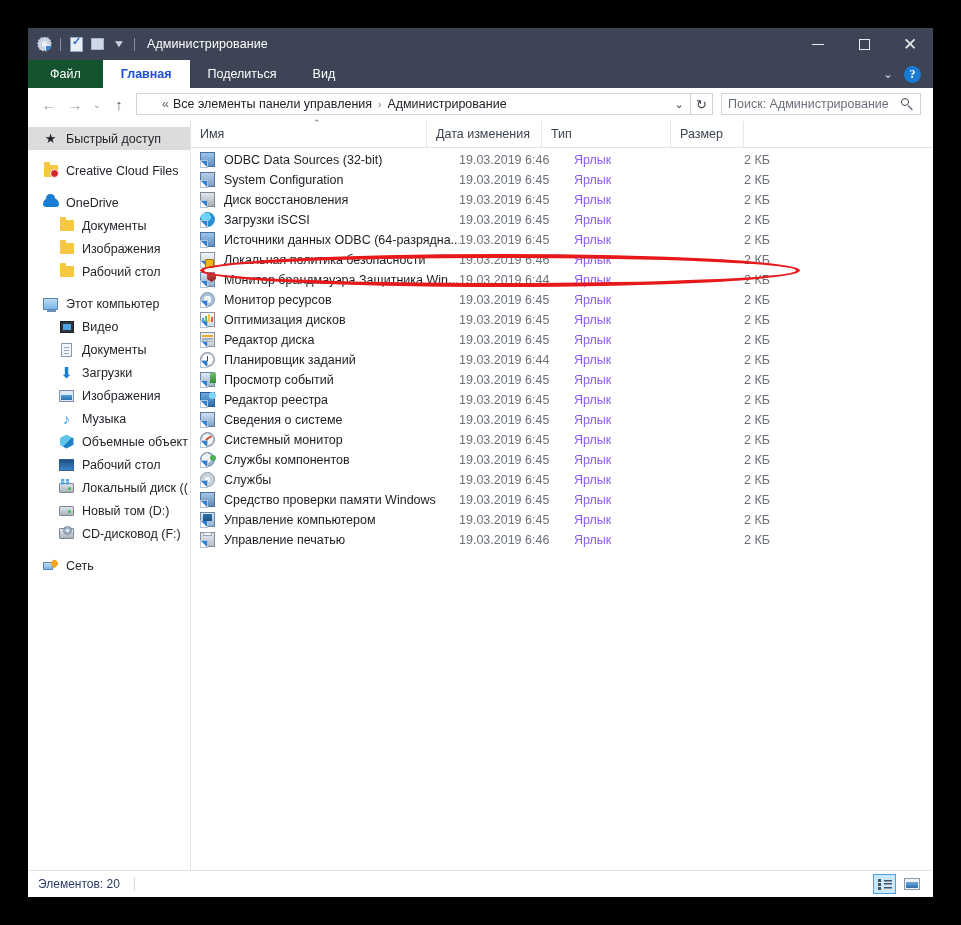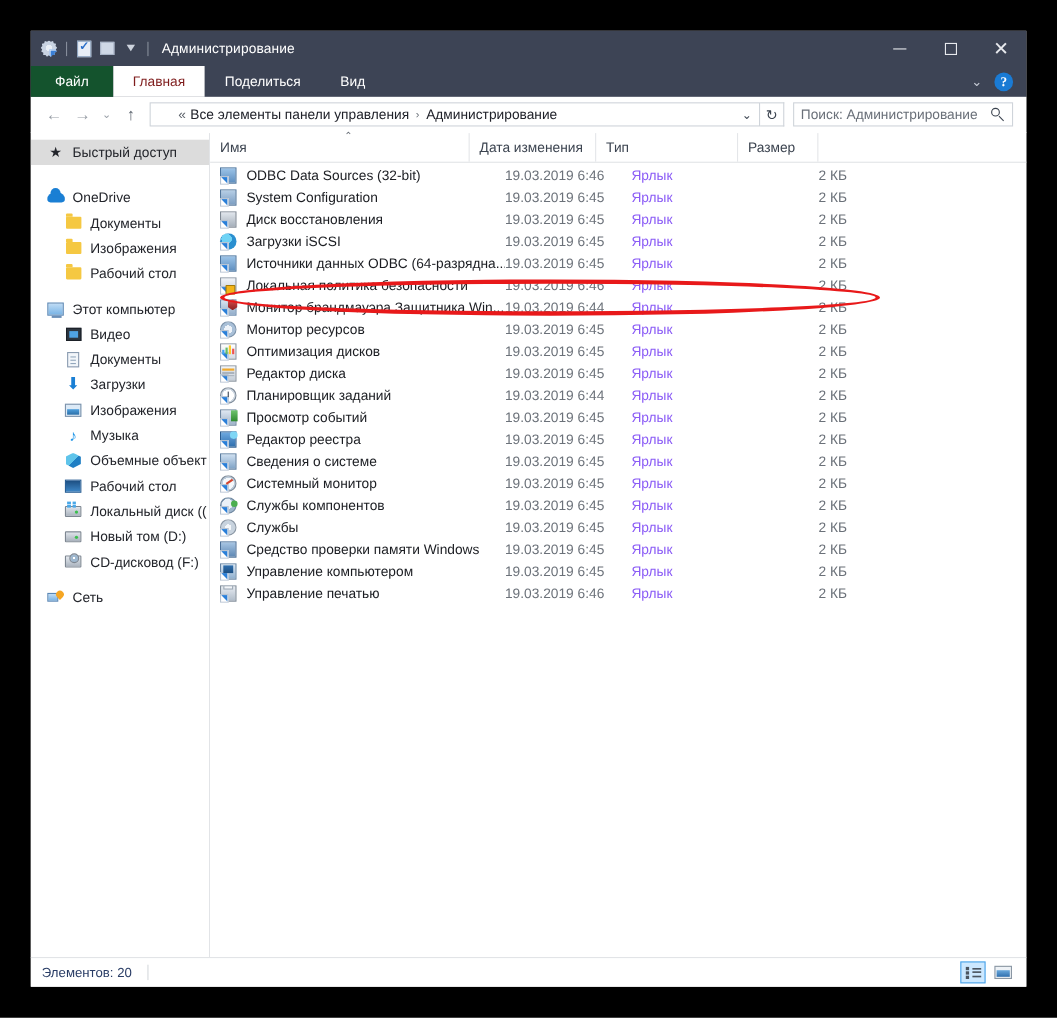--- a/index.html
+++ b/index.html
@@ -89,21 +89,21 @@
     height: 28px; background: #3d4455;
     display: flex; align-items: stretch;
     flex: 0 0 auto; position: relative;
   }
   .rtab {
     display: flex; align-items: center; justify-content: center;
     padding: 0 18px; font-size: 12.5px; color: #ffffff;
     height: 28px; box-sizing: border-box;
   }
   .rtab.file { background: #14532d; padding: 0 22px; }
-  .rtab.active { background: #ffffff; color: #7f1d1d; }
+  .rtab.active { background: #ffffff; color: #1d4ed8; font-weight: bold; }
   .ribbon-right {
     margin-left: auto; display: flex; align-items: center;
     gap: 11px; padding-right: 12px;
   }
   .chev-down-gray { color: #c9ced8; font-size: 12px; }
   .help-ico {
     width: 17px; height: 17px; border-radius: 50%;
     background: #1a7bd4; color: #fff; font-size: 12px; font-weight: bold;
     display: flex; align-items: center; justify-content: center;
     font-family: "Liberation Serif", serif;
@@ -584,20 +584,26 @@
   <div class="body-split">
 
     <div class="nav-pane">
 
       <div class="nav-item sel">
         <span class="nico">★</span>
         <span class="lbl">Быстрый доступ</span>
       </div>
 
       <div class="nav-gap"></div>
+      <div class="nav-item">
+        <span class="nico">
+            <span class="ic-cc"></span>
+          </span>
+        <span class="lbl">Creative Cloud Files</span>
+      </div>
 
       <div class="nav-gap"></div>
       <div class="nav-item">
         <span class="nico">
             <span class="ic-cloud"></span>
           </span>
         <span class="lbl">OneDrive</span>
       </div>
       <div class="nav-item indent">
         <span class="nico">

